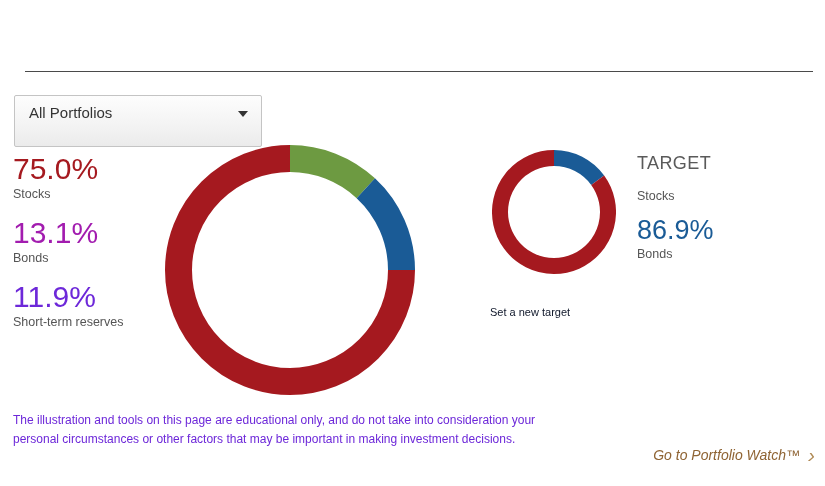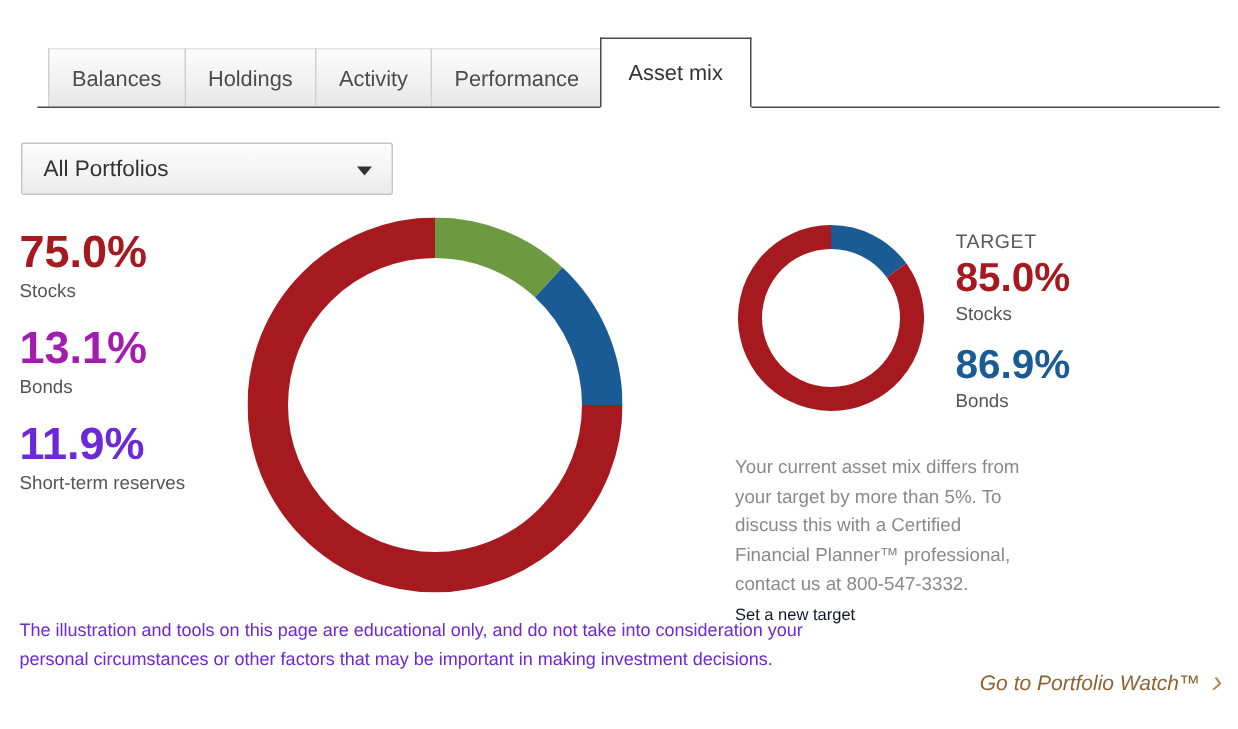--- a/index.html
+++ b/index.html
@@ -68,21 +68,21 @@
     margin-left: -1px;
     padding: 0 18px;
   }
 
   
   #portfolio-select {
     position: absolute;
     left: 14px;
     top: 95px;
     width: 248px;
-    height: 35px;
+    height: 52px;
     box-sizing: border-box;
     background: linear-gradient(to bottom, #fdfdfd 0%, #f3f3f3 60%, #ebebeb 100%);
     border: 1px solid #c4c4c4;
     border-radius: 2px;
     cursor: pointer;
   }
   #portfolio-select-label {
     position: absolute;
     left: 14px;
     top: 0;
@@ -110,21 +110,21 @@
   }
   #your-portfolio-heading {
     font-size: 16.5px;
     color: #5a5a5a;
     letter-spacing: 0.2px;
     margin-bottom: 9px;
   }
   .legend-pct {
     font-size: 30px;
     line-height: 34px;
-    font-weight: bold;
+    font-weight: normal;
   }
   .legend-name {
     font-size: 12.5px;
     color: #555555;
     margin-top: 1px;
     margin-bottom: 15px;
   }
 
   
   #main-donut {
@@ -143,24 +143,24 @@
   }
 
   
   #target-legend {
     position: absolute;
     left: 637px;
     top: 153px;
     width: 180px;
   }
   #target-heading {
-    font-size: 13px;
+    font-size: 18px;
     color: #5a5a5a;
     letter-spacing: 0.4px;
-    margin-bottom: 2px;
+    margin-bottom: 15px;
   }
   #target-legend .legend-pct {
     font-size: 27px;
     line-height: 31px;
   }
   #target-legend .legend-name {
     margin-bottom: 12px;
   }
 
   
@@ -211,27 +211,20 @@
     font-size: 21px;
     line-height: 18px;
     color: #b08a55;
     font-weight: 300;
   }
 </style>
 </head>
 <body>
 
 <div id="tab-bar">
-  <div id="tab-strip">
-    <div class="tab">Balances</div>
-    <div class="tab">Holdings</div>
-    <div class="tab">Activity</div>
-    <div class="tab">Performance</div>
-    <div class="tab active">Asset mix</div>
-  </div>
   <div id="tab-rule"></div>
 </div>
 
 <div id="portfolio-select">
   <span id="portfolio-select-label">All Portfolios</span>
   <span id="portfolio-select-caret"></span>
 </div>
 
 <div id="your-portfolio-legend">
 
@@ -256,29 +249,27 @@
 <svg id="target-donut" viewBox="0 0 124 124">
   <g id="target-donut-slices">
       <path d="M 62 8 A 54 54 0 0 1 105.68691769624716 30.25959637620645" fill="none" stroke="#1a5b96" stroke-width="16"></path>
       <path d="M 105.68691769624716 30.25959637620645 A 54 54 0 1 1 61.99999999999999 8" fill="none" stroke="#a5191f" stroke-width="16"></path>
     </g>
 </svg>
 
 <div id="target-legend">
   <div id="target-heading">TARGET</div>
 
-  <div class="legend-pct" style="color:#a5191f">85.0%</div>
   <div class="legend-name">Stocks</div>
 
   <div class="legend-pct" style="color:#1a5b96">86.9%</div>
   <div class="legend-name">Bonds</div>
 </div>
 
 <div id="advisory">
-  <span>Your current asset mix differs from your target by more than 5%. To discuss this with a Certified Financial Planner™ professional, contact us at 800-547-3332.</span>
   <a id="set-new-target-link" href="#">Set a new target</a>
 </div>
 
 <div id="disclaimer">The illustration and tools on this page are educational only, and do not take into consideration your personal circumstances or other factors that may be important in making investment decisions.</div>
 
 <a id="portfolio-watch-link" href="#">
   <span>Go to Portfolio Watch™</span>
   <span id="portfolio-watch-chevron">›</span>
 </a>
 

